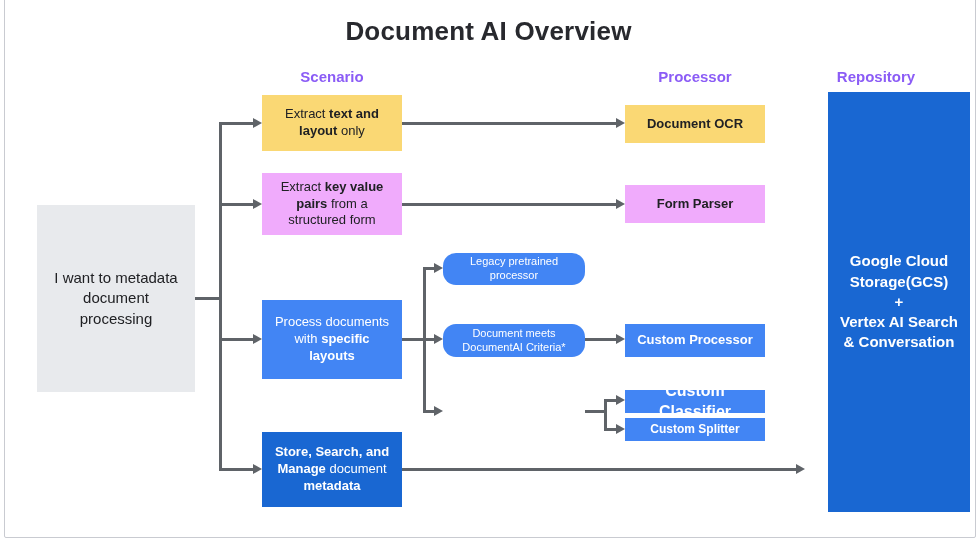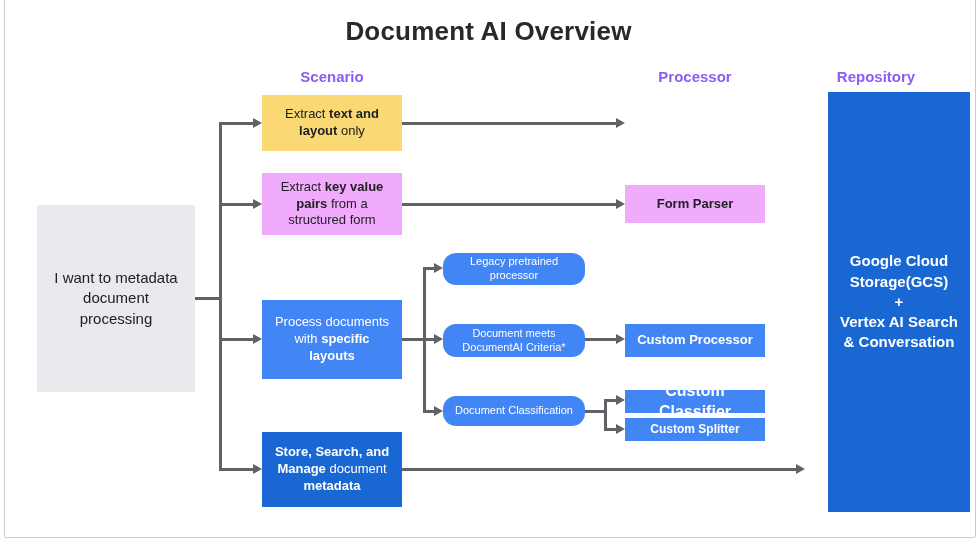--- a/index.html
+++ b/index.html
@@ -42,22 +42,22 @@
     </div>
   <div class="node blue" style="left:262px;top:300px;width:140px;height:79px;">
       <span><span>Process documents with </span><span style="font-weight: 700;">specific layouts</span></span>
     </div>
   <div class="node darkblue" style="left:262px;top:432px;width:140px;height:75px;">
       <span><span style="font-weight: 700;">Store, Search, and Manage</span><span> document </span><span style="font-weight: 700;">metadata</span></span>
     </div>
 
   <div class="node blue-sm" style="left:443px;top:253px;width:142px;height:32px;">Legacy pretrained processor</div>
   <div class="node blue-sm" style="left:443px;top:324px;width:142px;height:33px;">Document meets DocumentAI Criteria*</div>
-  <div class="node blue-sm" style="left:443px;top:396px;width:142px;height:30px;">Document Classification</div>
 
+  <div class="node yellow proc-label" style="left:625px;top:105px;width:140px;height:38px;">Document OCR</div>
   <div class="node green proc-label" style="left:625px;top:185px;width:140px;height:38px;">Form Parser</div>
   <div class="node blue proc-label" style="left:625px;top:324px;width:140px;height:33px;">Custom Processor</div>
   <div class="node blue proc-label" style="left:625px;top:390px;width:140px;height:23px;font-size:16px;">Custom Classifier</div>
   <div class="node blue proc-label" style="left:625px;top:418px;width:140px;height:23px;font-size:12px;">Custom Splitter</div>
 
   <div class="node darkblue repo" style="left:805px;top:92px;width:142px;height:420px;background:#1967d2;margin-left:23px;">
     <div>Google Cloud Storage(GCS)</div>
     <div>+</div>
     <div>Vertex AI Search &amp; Conversation</div>
   </div>

